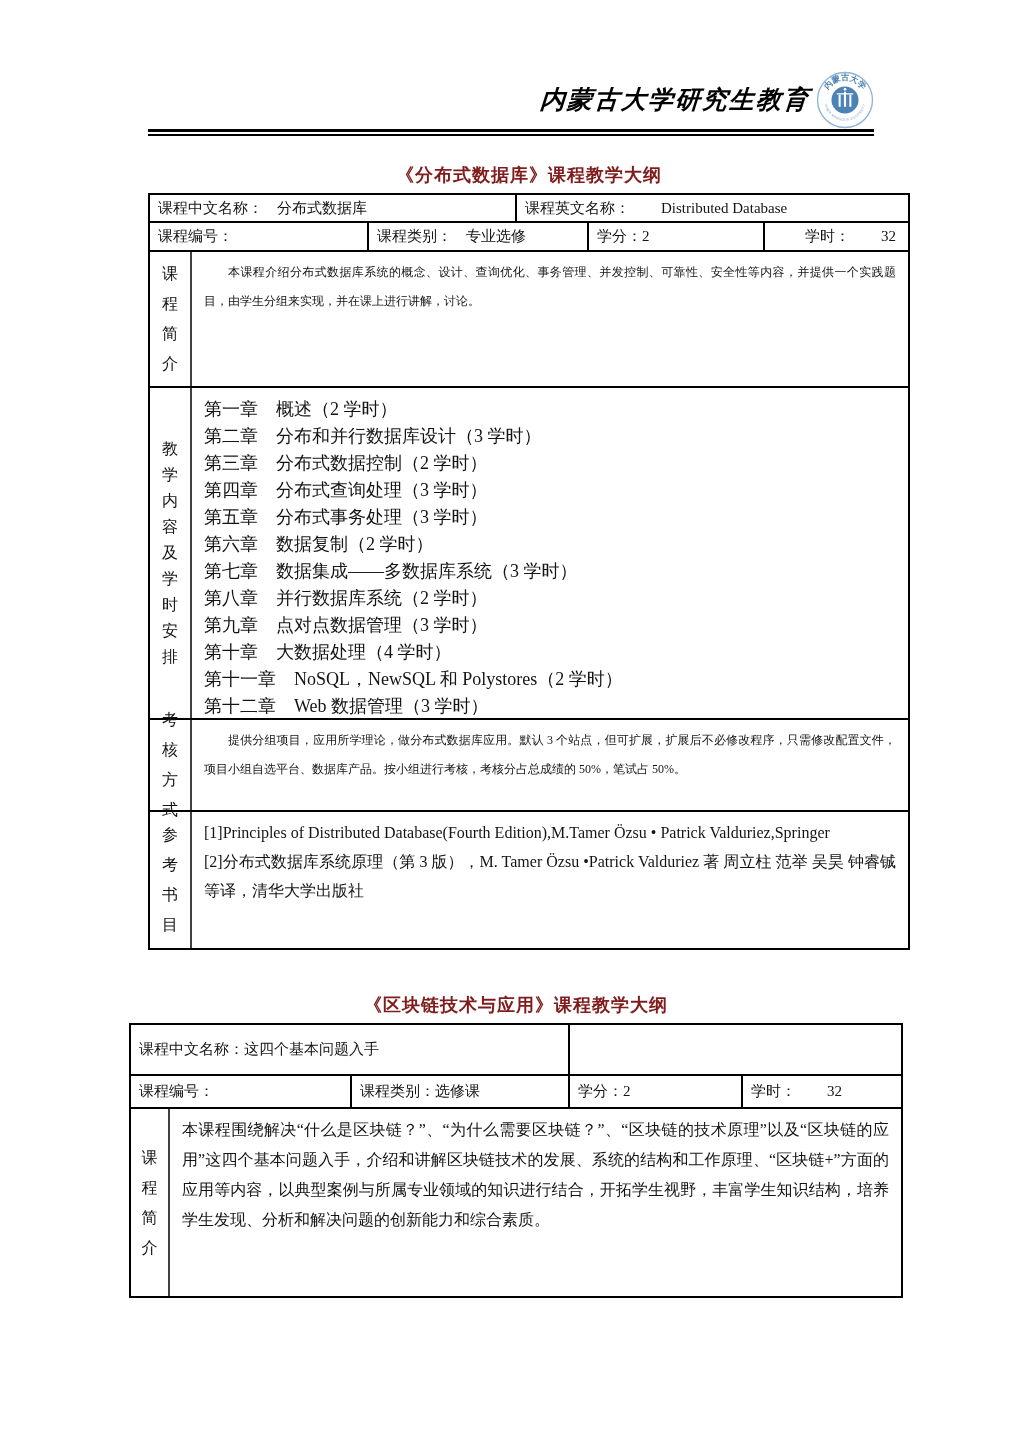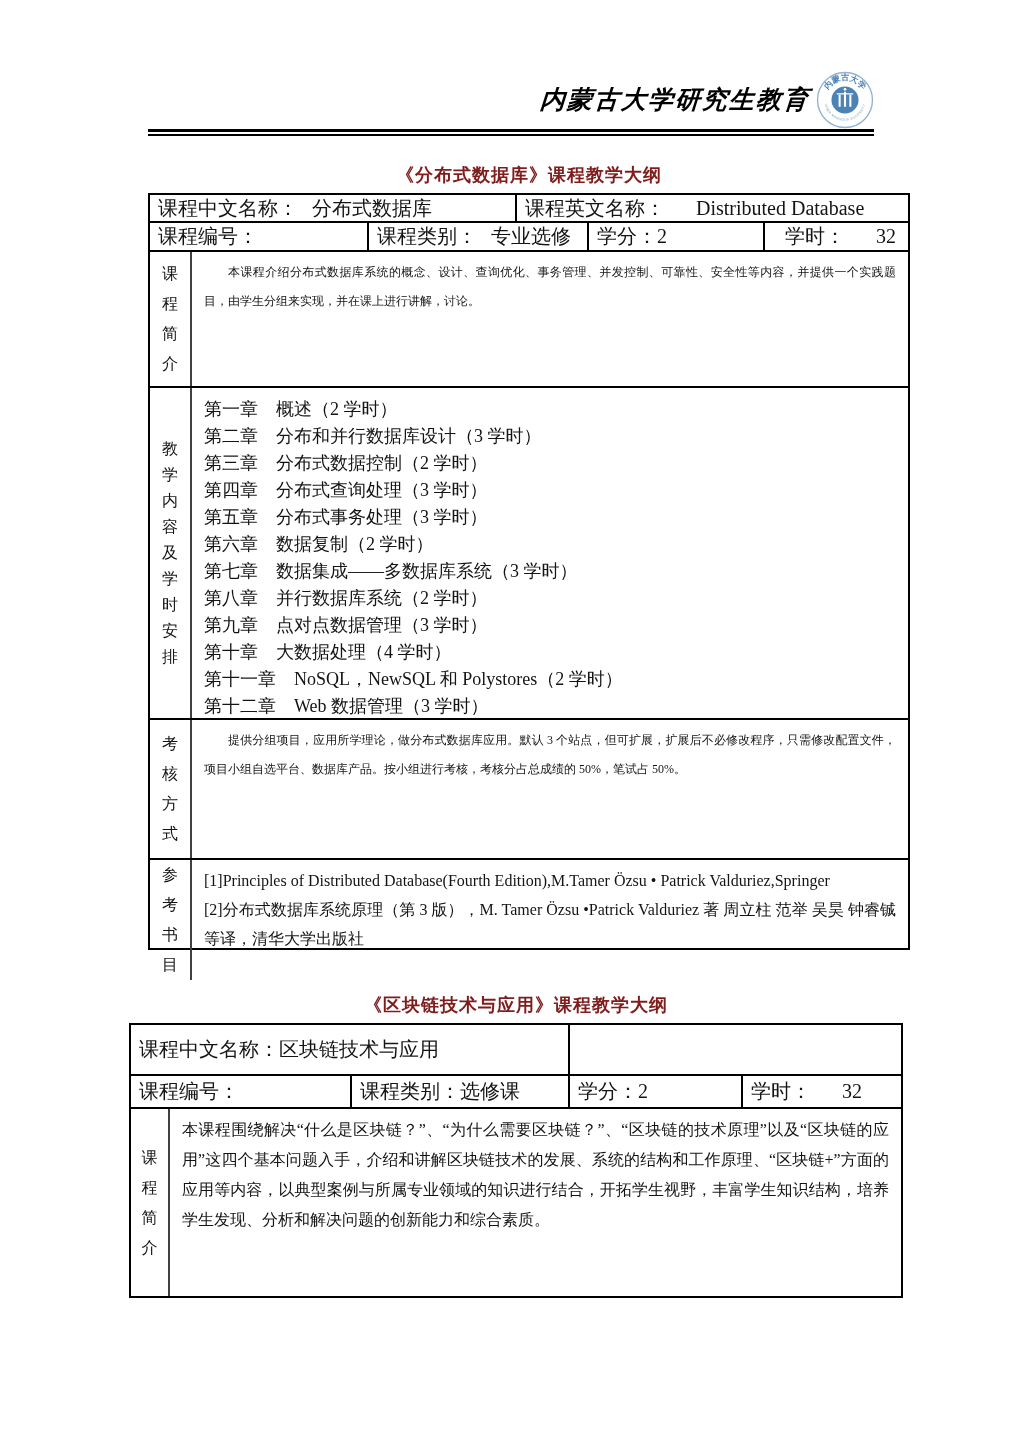--- a/index.html
+++ b/index.html
@@ -28,29 +28,29 @@
   .title1{left:148px;top:163px;width:762px;}
   .title2{left:129px;top:993px;width:774px;}
   
   .ctable{position:absolute;box-sizing:border-box;border:2px solid #000;background:#fff;display:flex;flex-direction:column;}
   .table1{left:148px;top:193px;width:762px;height:757px;}
   .table2{left:129px;top:1023px;width:774px;height:275px;}
   .row{display:flex;box-sizing:border-box;border-bottom:2px solid #000;flex:0 0 auto;}
   .row.last{border-bottom:none;flex:1 1 auto;}
   .cell{
     box-sizing:border-box;border-right:2px solid #000;
-    display:flex;align-items:center;padding:0 8px;font-size:20px;line-height:1.35;
+    display:flex;align-items:center;padding:0 8px;font-size:15px;line-height:1.35;
   }
   .cell.lastc{border-right:none;gap:31px;}
   .cell .gap{margin-left:14px;}
   .cell.right{justify-content:flex-end;padding-right:12px;}
   
   .t1r1{height:28px;} .t1r1 .c1{width:367px;} .t1r1 .c2{flex:1;}
   .t1r2{height:29px;} .t1r2 .c1{width:219px;} .t1r2 .c2{width:220px;} .t1r2 .c3{width:176px;} .t1r2 .c4{flex:1;}
-  .t1r3{height:136px;} .t1r4{height:332px;} .t1r5{height:140px;}
+  .t1r3{height:136px;} .t1r4{height:332px;} .t1r5{height:92px;}
   
   .t2r1{height:51px;} .t2r1 .c1{width:439px;} .t2r1 .c2{flex:1;}
   .t2r2{height:33px;} .t2r2 .c1{width:221px;} .t2r2 .c2{width:218px;} .t2r2 .c3{width:173px;} .t2r2 .c4{flex:1;}
   
   .label-cell{
     box-sizing:border-box;border-right:2px solid #404040;width:42px;flex:0 0 42px;
     display:flex;align-items:center;justify-content:center;padding:0;
   }
   .table2 .label-cell{width:39px;flex:0 0 39px;}
   .vtext{display:block;width:18px;font-size:16px;line-height:30px;text-align:center;word-break:break-all;}
@@ -176,21 +176,21 @@
 
   </div>
 
   <div class="doc-title title2">《区块链技术与应用》课程教学大纲</div>
 
   <div class="ctable table2">
 
     <div class="row t2r1">
       <div class="cell c1">
         <span>课程中文名称：</span>
-        <span>区块链技术与应用</span>
+        <span>这四个基本问题入手</span>
       </div>
     </div>
 
     <div class="row t2r2">
       <div class="cell c1">
         <span>课程编号：</span>
         <span></span>
       </div>
       <div class="cell c2">
         <span>课程类别：</span>

